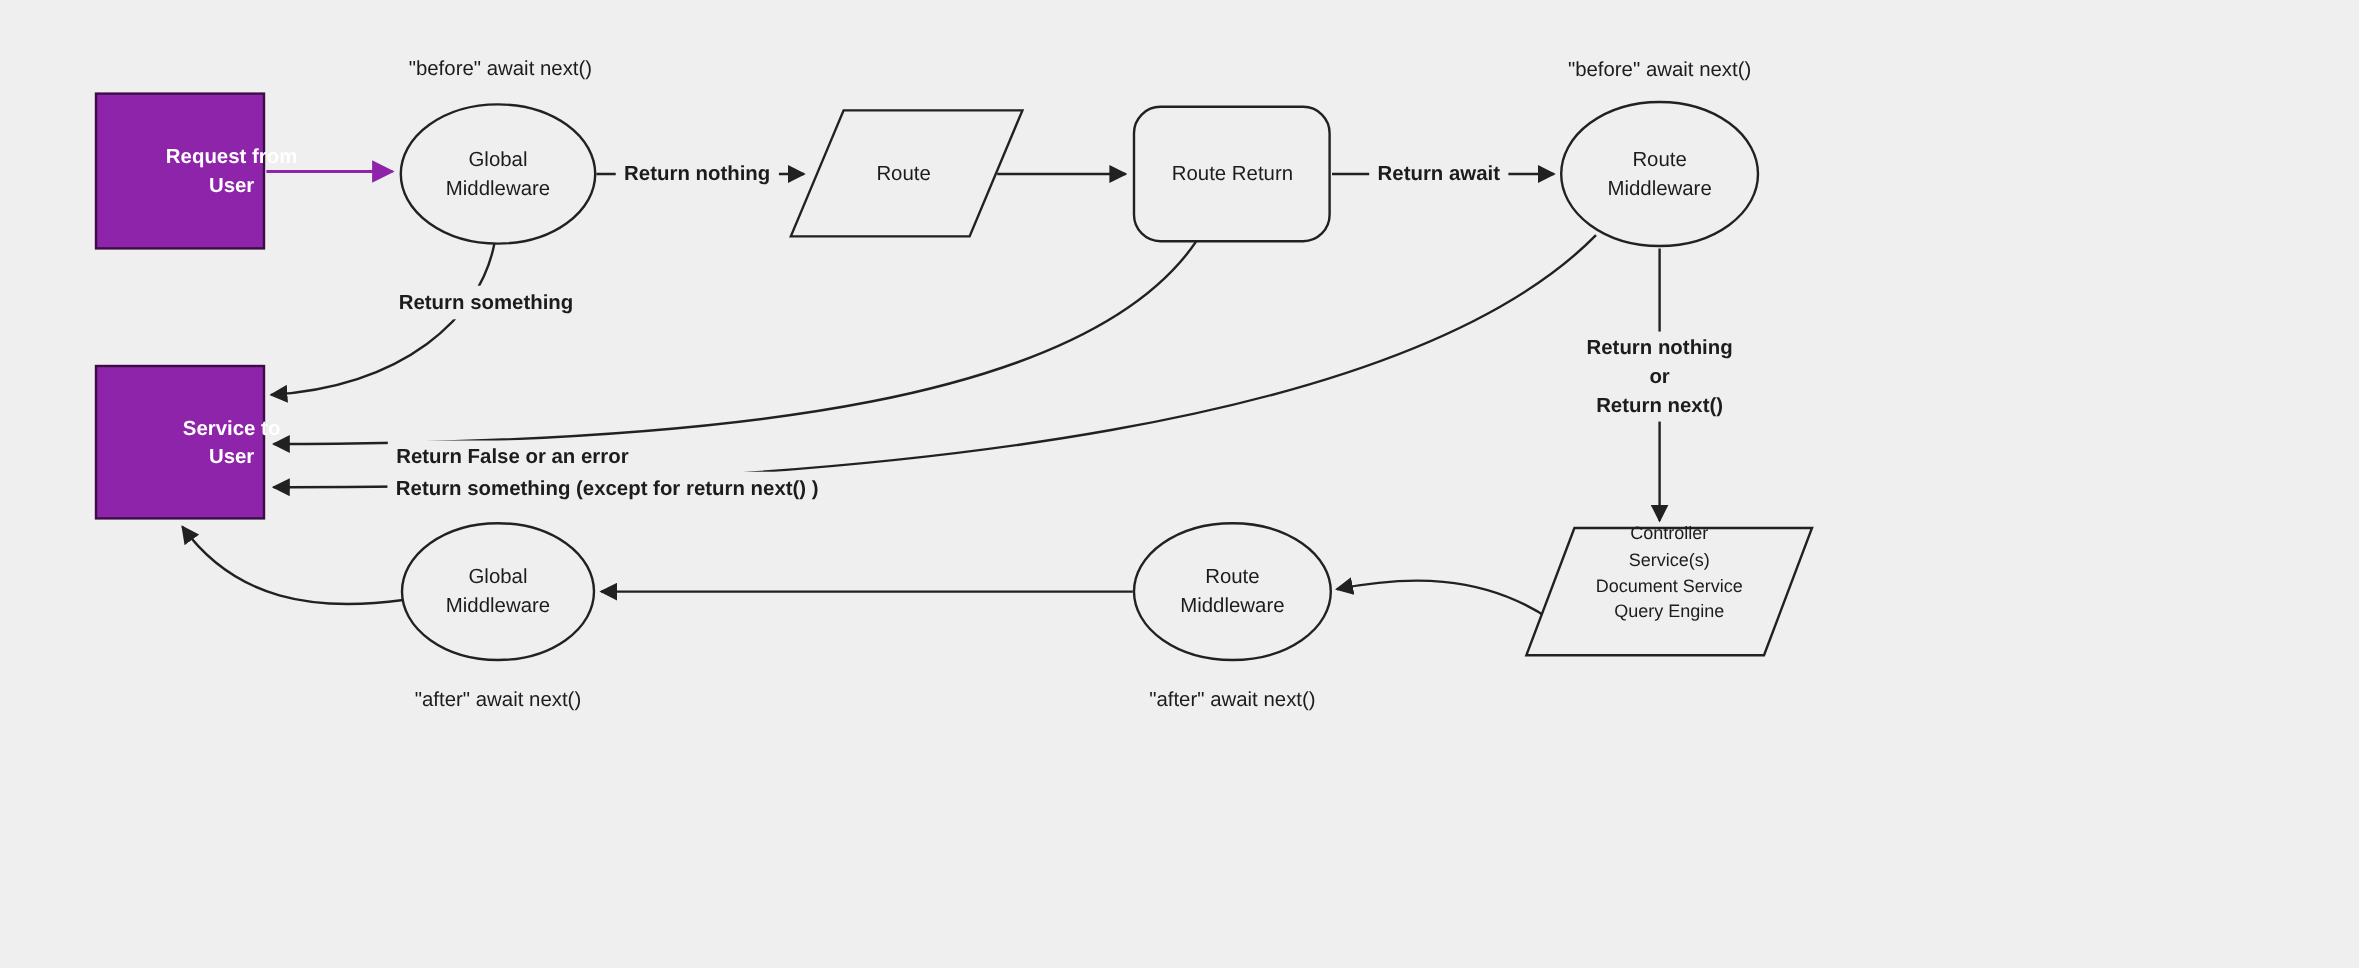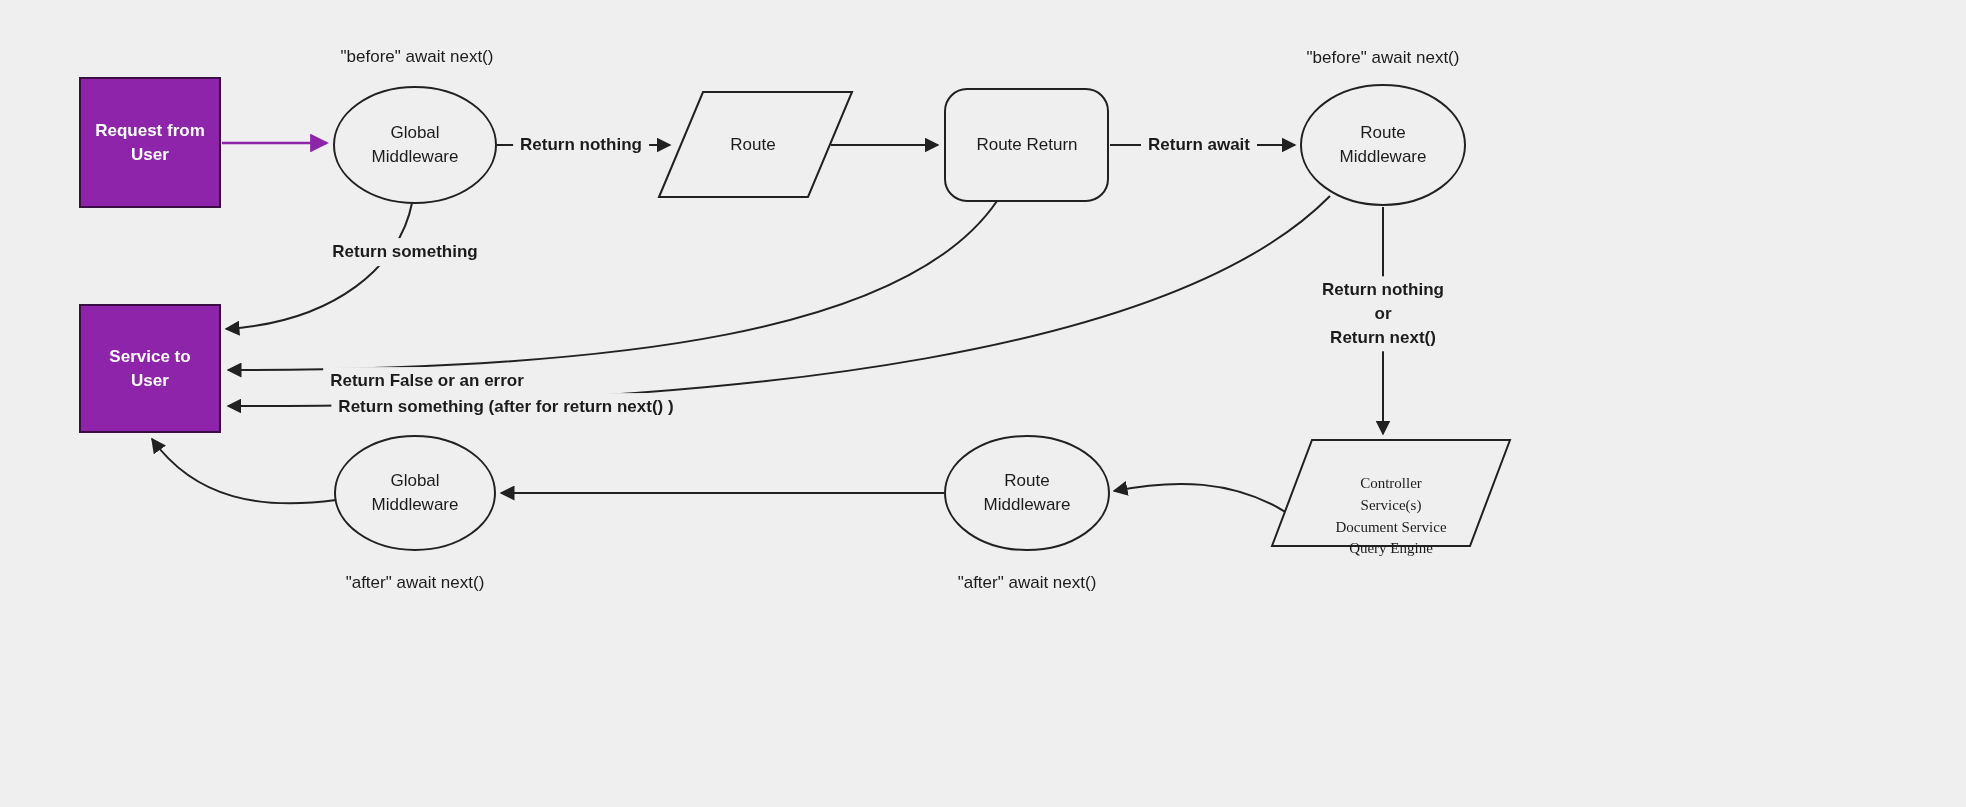--- a/index.html
+++ b/index.html
@@ -29,21 +29,21 @@
   .lbl {
     position: absolute;
     transform: translate(-50%, -50%);
     white-space: pre-line;
     text-align: center;
     font-size: 17px;
     line-height: 1.4;
     color: var(--ink);
   }
   .edge-lbl { background: var(--bg); padding: 2px 7px; font-weight: bold; }
-  .node-lbl-white { color: #ffffff; font-weight: 700; }
+  .node-lbl-white { color: #ffffff; font-weight: 700; margin-left: 43px; }
   .small { font-size: 15px; line-height: 1.45; }
 </style>
 </head>
 <body>
 
 <div class="stage">
 
   <svg width="1966" height="807" viewBox="0 0 1966 807">
     <defs>
       <marker id="arrow-head" viewBox="0 0 10 10" refX="9" refY="5" markerWidth="7.5" markerHeight="7.5" orient="auto-start-reverse">
@@ -80,35 +80,35 @@
   <div class="lbl node-lbl-white" style="left:150px; top:143px;">Request from
 User</div>
   <div class="lbl" style="left:415px; top:145px;">Global
 Middleware</div>
   <div class="lbl" style="left:753px; top:145px;">Route</div>
   <div class="lbl" style="left:1027px; top:145px;">Route Return</div>
   <div class="lbl" style="left:1383px; top:145px;">Route
 Middleware</div>
   <div class="lbl node-lbl-white" style="left:150px; top:369px;">Service to
 User</div>
-  <div class="lbl small" style="left:1391px; top:516px;font-family:Liberation Serif, serif;">Controller
+  <div class="lbl small" style="left:1391px; top:478px;">Controller
 Service(s)
 Document Service
 Query Engine</div>
   <div class="lbl" style="left:1027px; top:493px;">Route
 Middleware</div>
   <div class="lbl" style="left:415px; top:493px;">Global
 Middleware</div>
 
   <div class="lbl" style="left:417px; top:57px;">"before" await next()</div>
   <div class="lbl" style="left:1383px; top:58px;">"before" await next()</div>
   <div class="lbl edge-lbl" style="left:581px; top:145px;">Return nothing</div>
   <div class="lbl edge-lbl" style="left:1199px; top:145px;">Return await</div>
   <div class="lbl edge-lbl" style="left:405px; top:252px;text-align:center;">Return something</div>
   <div class="lbl edge-lbl" style="left:1383px; top:314px;">Return nothing
 or
 Return next()</div>
   <div class="lbl edge-lbl" style="left:427px; top:381px;">Return False or an error</div>
-  <div class="lbl edge-lbl" style="left:506px; top:407px;">Return something (after for return next() )</div>
+  <div class="lbl edge-lbl" style="left:506px; top:407px;">Return something (except for return next() )</div>
   <div class="lbl" style="left:415px; top:583px;">"after" await next()</div>
   <div class="lbl" style="left:1027px; top:583px;">"after" await next()</div>
 
 </div>
 
 </body></html>

